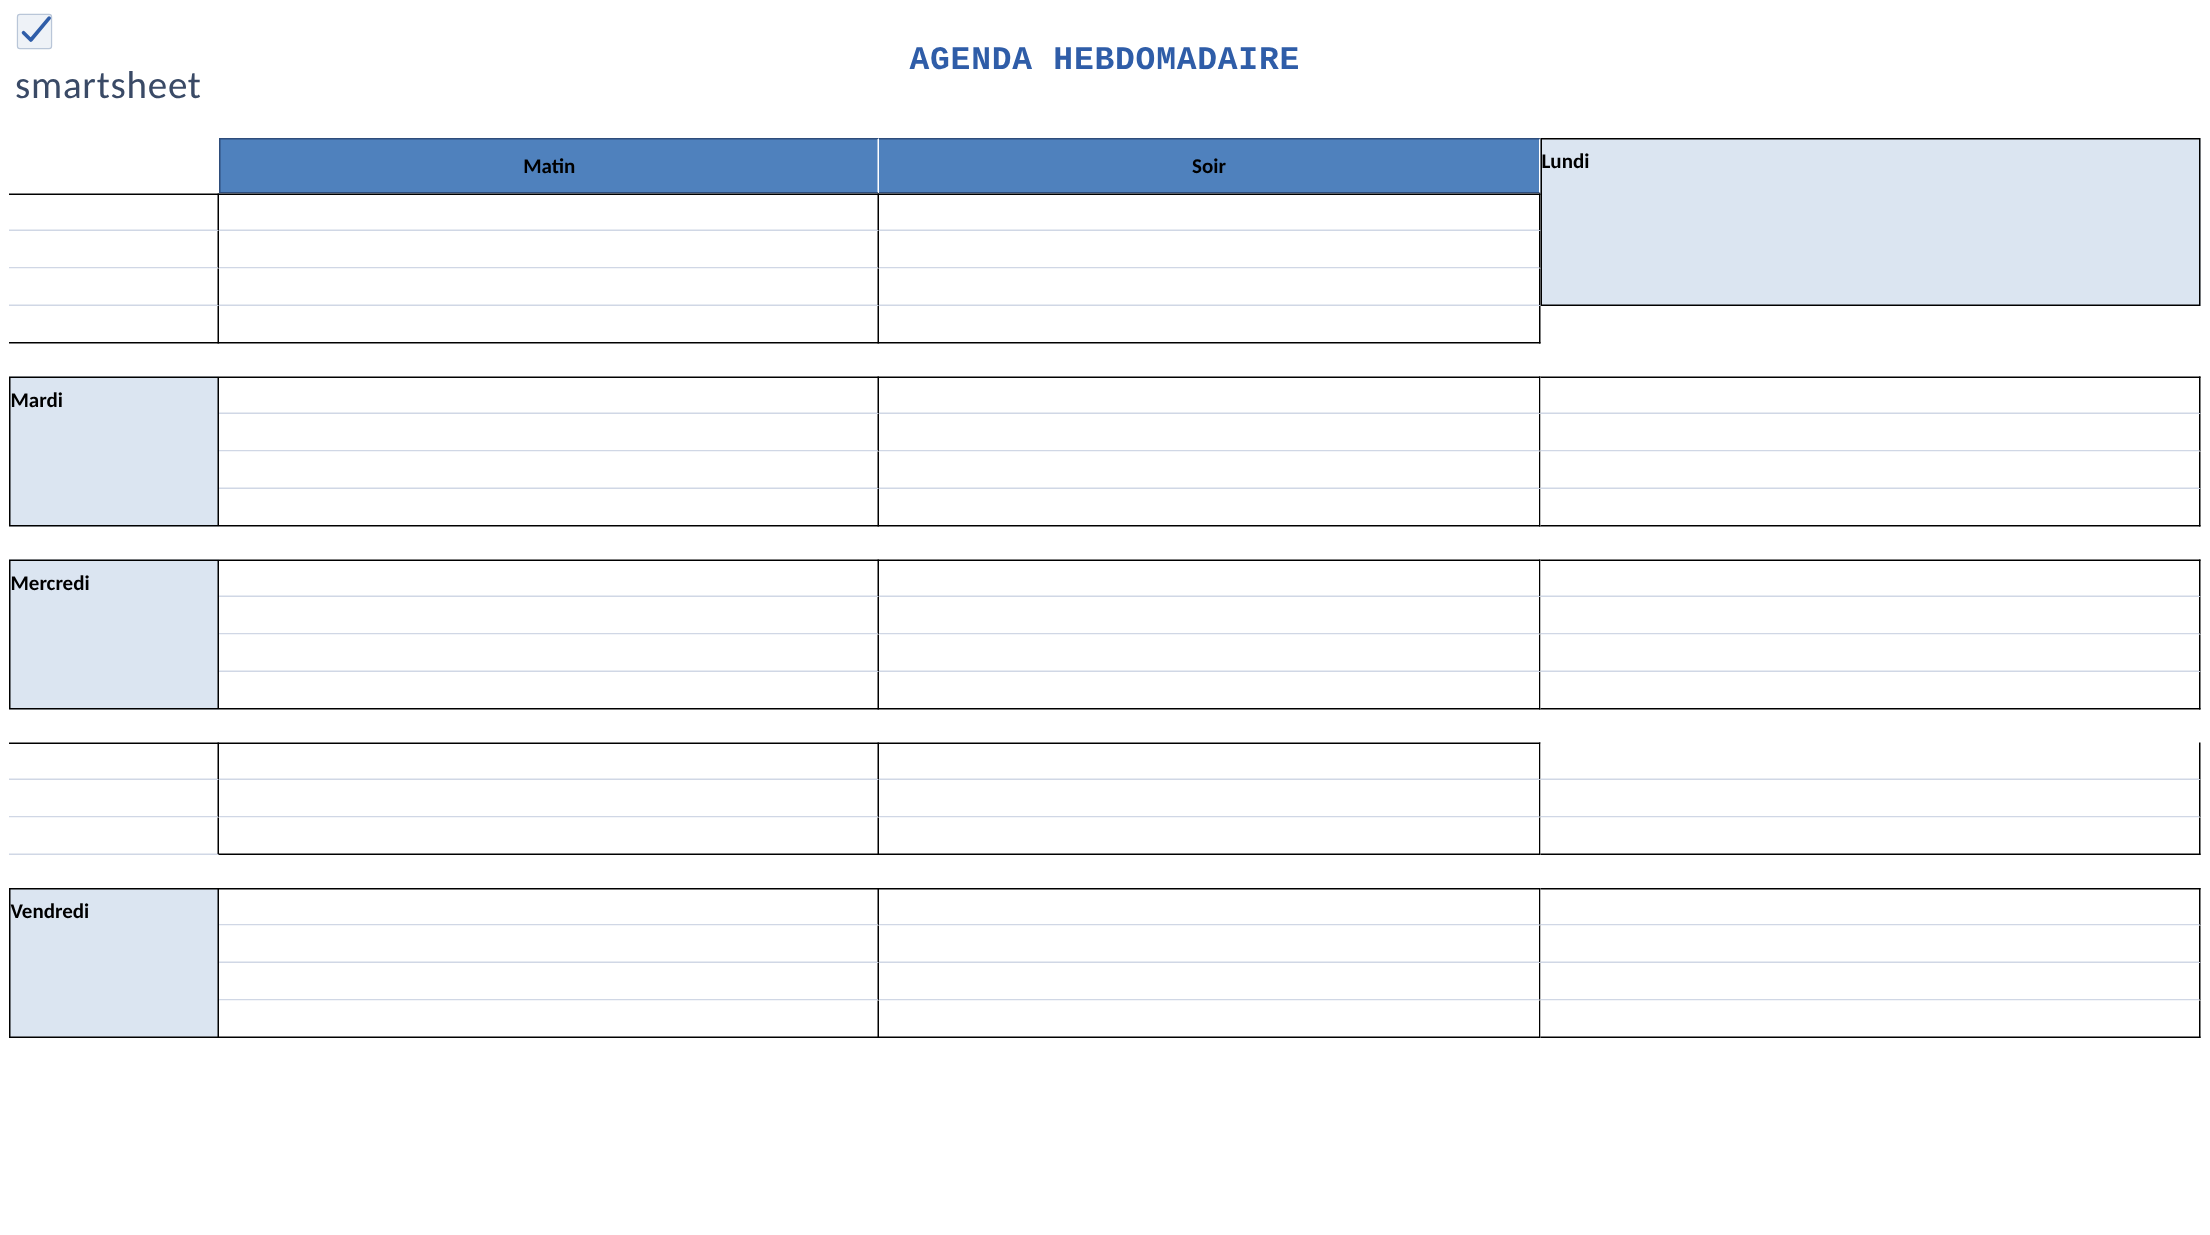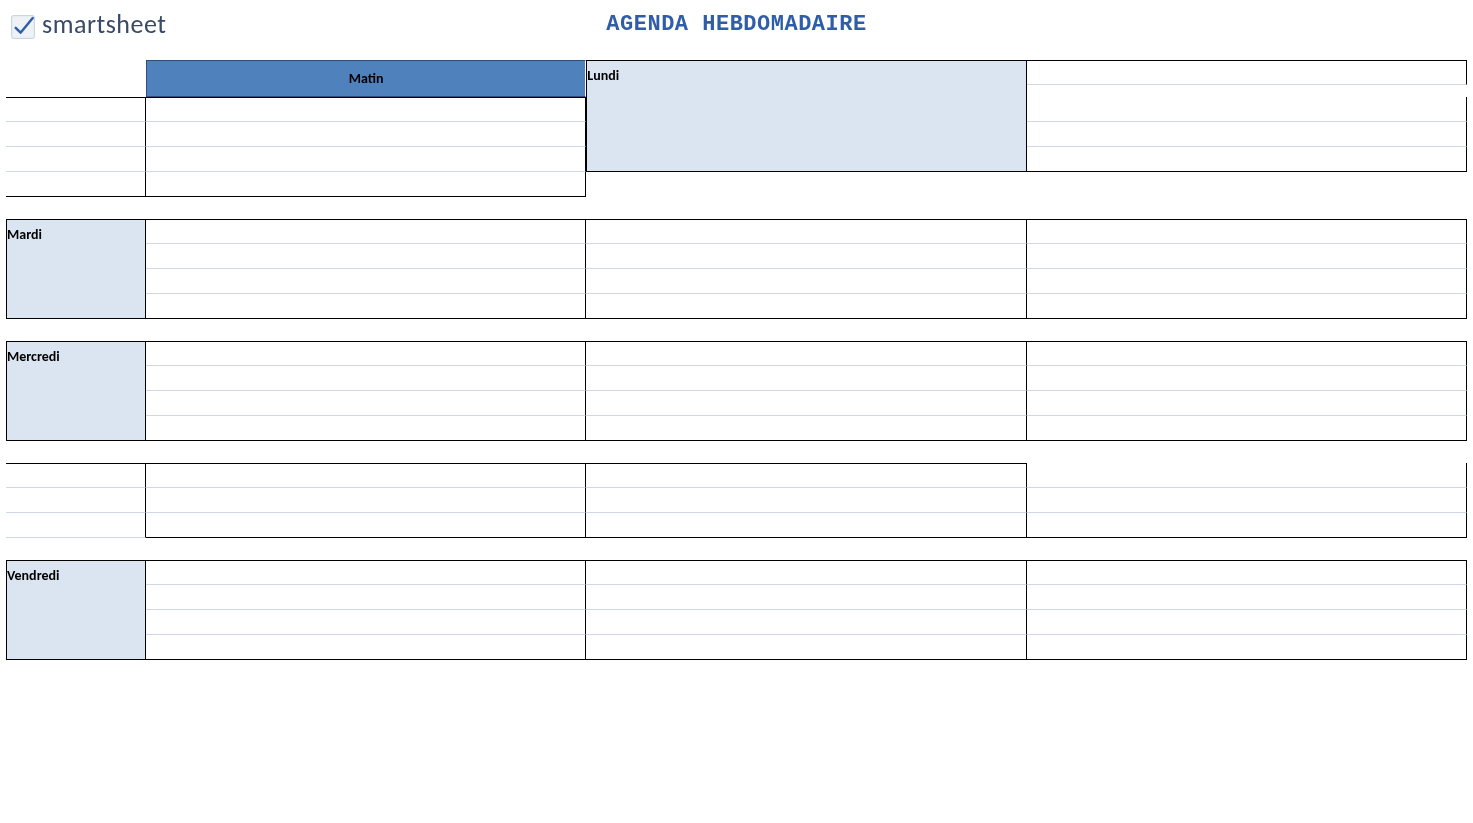--- a/index.html
+++ b/index.html
@@ -11,22 +11,23 @@
     width: 1473px;
   }
   .header {
     display: flex;
     align-items: center;
     padding: 8px 10px 20px 10px;
     position: relative;
   }
   .logo {
     display: flex;
-    align-items: flex-end;
+    align-items: flex-start;
     gap: 6px;
+    flex-direction: column;
   }
   .logo-mark {
     width: 26px;
     height: 26px;
   }
   .logo-text {
     font-size: 26px;
     color: #3a4a66;
     letter-spacing: 0.5px;
   }
@@ -94,20 +95,21 @@
       <path d="M7 17 L13 23 L28 5" fill="none" stroke="#2f5da8" stroke-width="3" stroke-linecap="round" stroke-linejoin="round"></path>
     </svg>
     <span class="logo-text">smartsheet</span>
   </div>
   <div class="title">AGENDA HEBDOMADAIRE</div>
 </div>
 
 <div class="grid" id="grid">
     <div class="spacer"></div>
     <div class="col-header first">Matin</div>
+    <div class="col-header">Soir</div>
     <div class="day-label">Lundi</div>
     <div class="cell top"></div>
     <div class="cell top"></div>
     <div class="cell top"></div>
     <div class="cell"></div>
     <div class="cell"></div>
     <div class="cell"></div>
     <div class="cell"></div>
     <div class="cell"></div>
     <div class="cell"></div>

